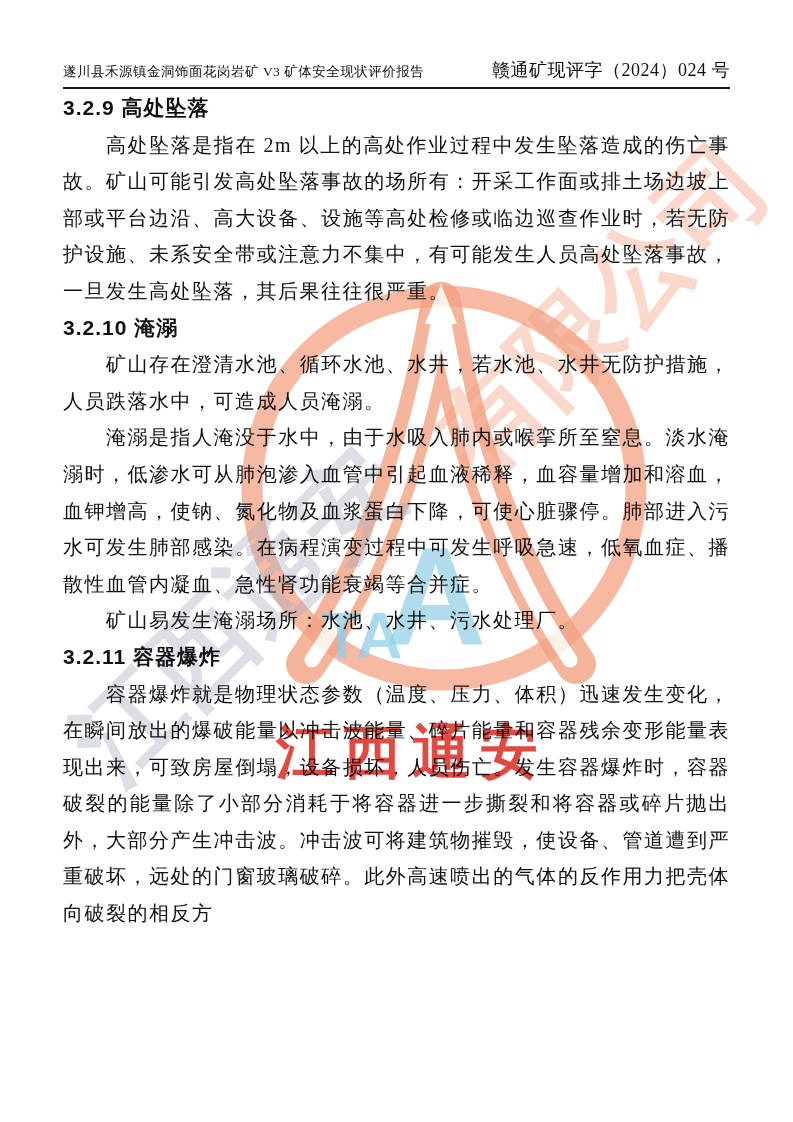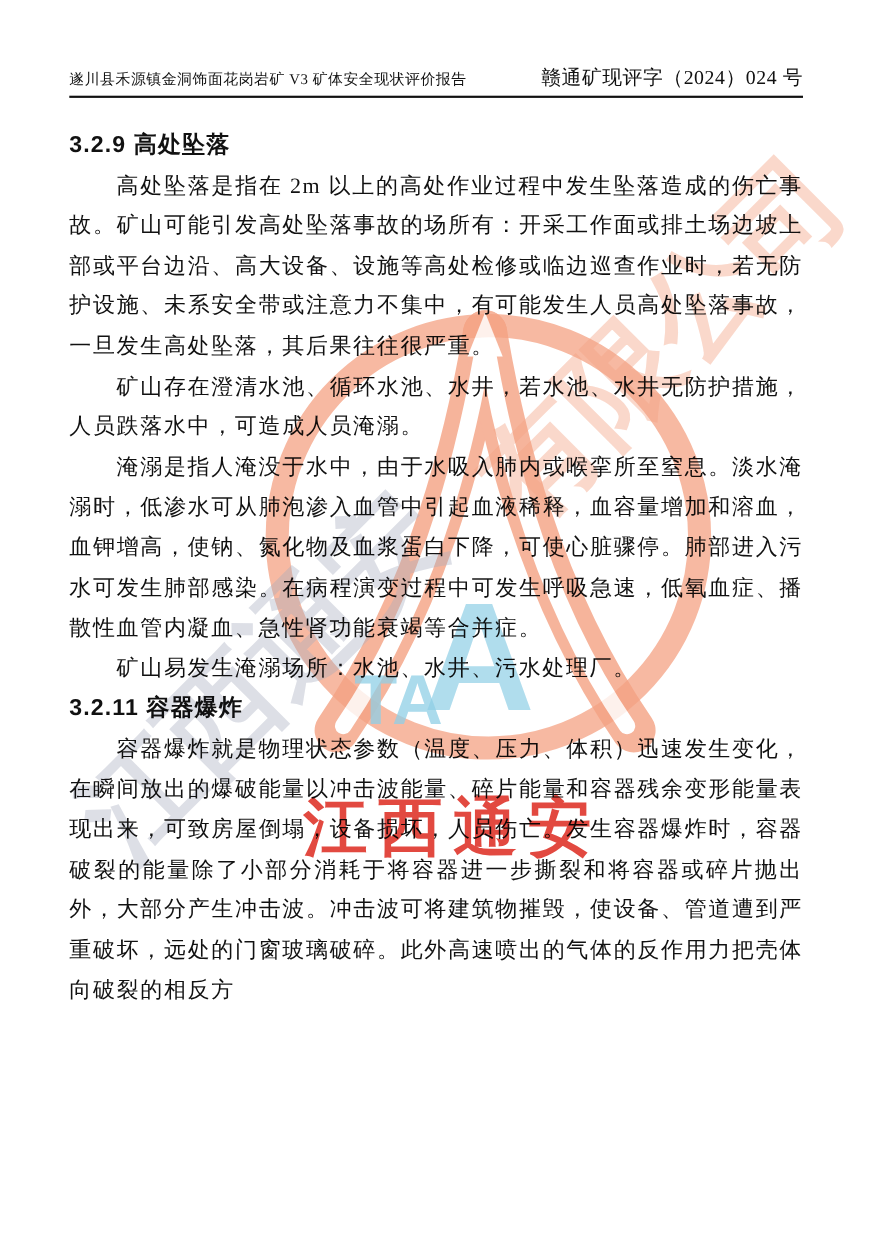--- a/index.html
+++ b/index.html
@@ -16,21 +16,21 @@
     position:absolute;left:63px;top:60px;width:667px;
     display:flex;justify-content:space-between;align-items:baseline;
     padding-bottom:5px;border-bottom:2px solid #111;
     font-size:13.5px;line-height:20px;letter-spacing:0.5px;
   }
   .header .hdr-right{font-size:18px;}
   
   .content{
     position:absolute;left:63px;top:90px;width:667px;
     font-size:20px;line-height:36.6px;letter-spacing:1.5px;
-    text-align:justify;text-justify:inter-ideograph;margin-top:24px;
+    text-align:justify;text-justify:inter-ideograph;
   }
   .content h3{
     margin:0;font-size:21px;line-height:36.6px;font-weight:bold;
     font-family:"Liberation Sans","DejaVu Sans",sans-serif;
     letter-spacing:1px;text-align:left;
   }
   .content p.para{margin:0;text-indent:43px;}
   
   .footer{
     position:absolute;left:0;top:1016px;width:100%;
@@ -66,20 +66,21 @@
 
   <div class="header">
     <span class="hdr-left">遂川县禾源镇金洞饰面花岗岩矿 V3 矿体安全现状评价报告</span>
     <span class="hdr-right">赣通矿现评字（2024）024 号</span>
   </div>
 
   <div class="content">
     <h3>3.2.9 高处坠落</h3>
     <p class="para">高处坠落是指在 2m 以上的高处作业过程中发生坠落造成的伤亡事故。矿山可能引发高处坠落事故的场所有：开采工作面或排土场边坡上部或平台边沿、高大设备、设施等高处检修或临边巡查作业时，若无防护设施、未系安全带或注意力不集中，有可能发生人员高处坠落事故，一旦发生高处坠落，其后果往往很严重。</p>
 
+    <h3>3.2.10 淹溺</h3>
     <p class="para">矿山存在澄清水池、循环水池、水井，若水池、水井无防护措施，人员跌落水中，可造成人员淹溺。</p>
     <p class="para">淹溺是指人淹没于水中，由于水吸入肺内或喉挛所至窒息。淡水淹溺时，低渗水可从肺泡渗入血管中引起血液稀释，血容量增加和溶血，血钾增高，使钠、氮化物及血浆蛋白下降，可使心脏骤停。肺部进入污水可发生肺部感染。在病程演变过程中可发生呼吸急速，低氧血症、播散性血管内凝血、急性肾功能衰竭等合并症。</p>
     <p class="para">矿山易发生淹溺场所：水池、水井、污水处理厂。</p>
 
     <h3>3.2.11 容器爆炸</h3>
     <p class="para">容器爆炸就是物理状态参数（温度、压力、体积）迅速发生变化，在瞬间放出的爆破能量以冲击波能量、碎片能量和容器残余变形能量表现出来，可致房屋倒塌，设备损坏，人员伤亡。发生容器爆炸时，容器破裂的能量除了小部分消耗于将容器进一步撕裂和将容器或碎片抛出外，大部分产生冲击波。冲击波可将建筑物摧毁，使设备、管道遭到严重破坏，远处的门窗玻璃破碎。此外高速喷出的气体的反作用力把壳体向破裂的相反方</p>
   </div>
 
   <div class="footer">
     <span>67</span>

